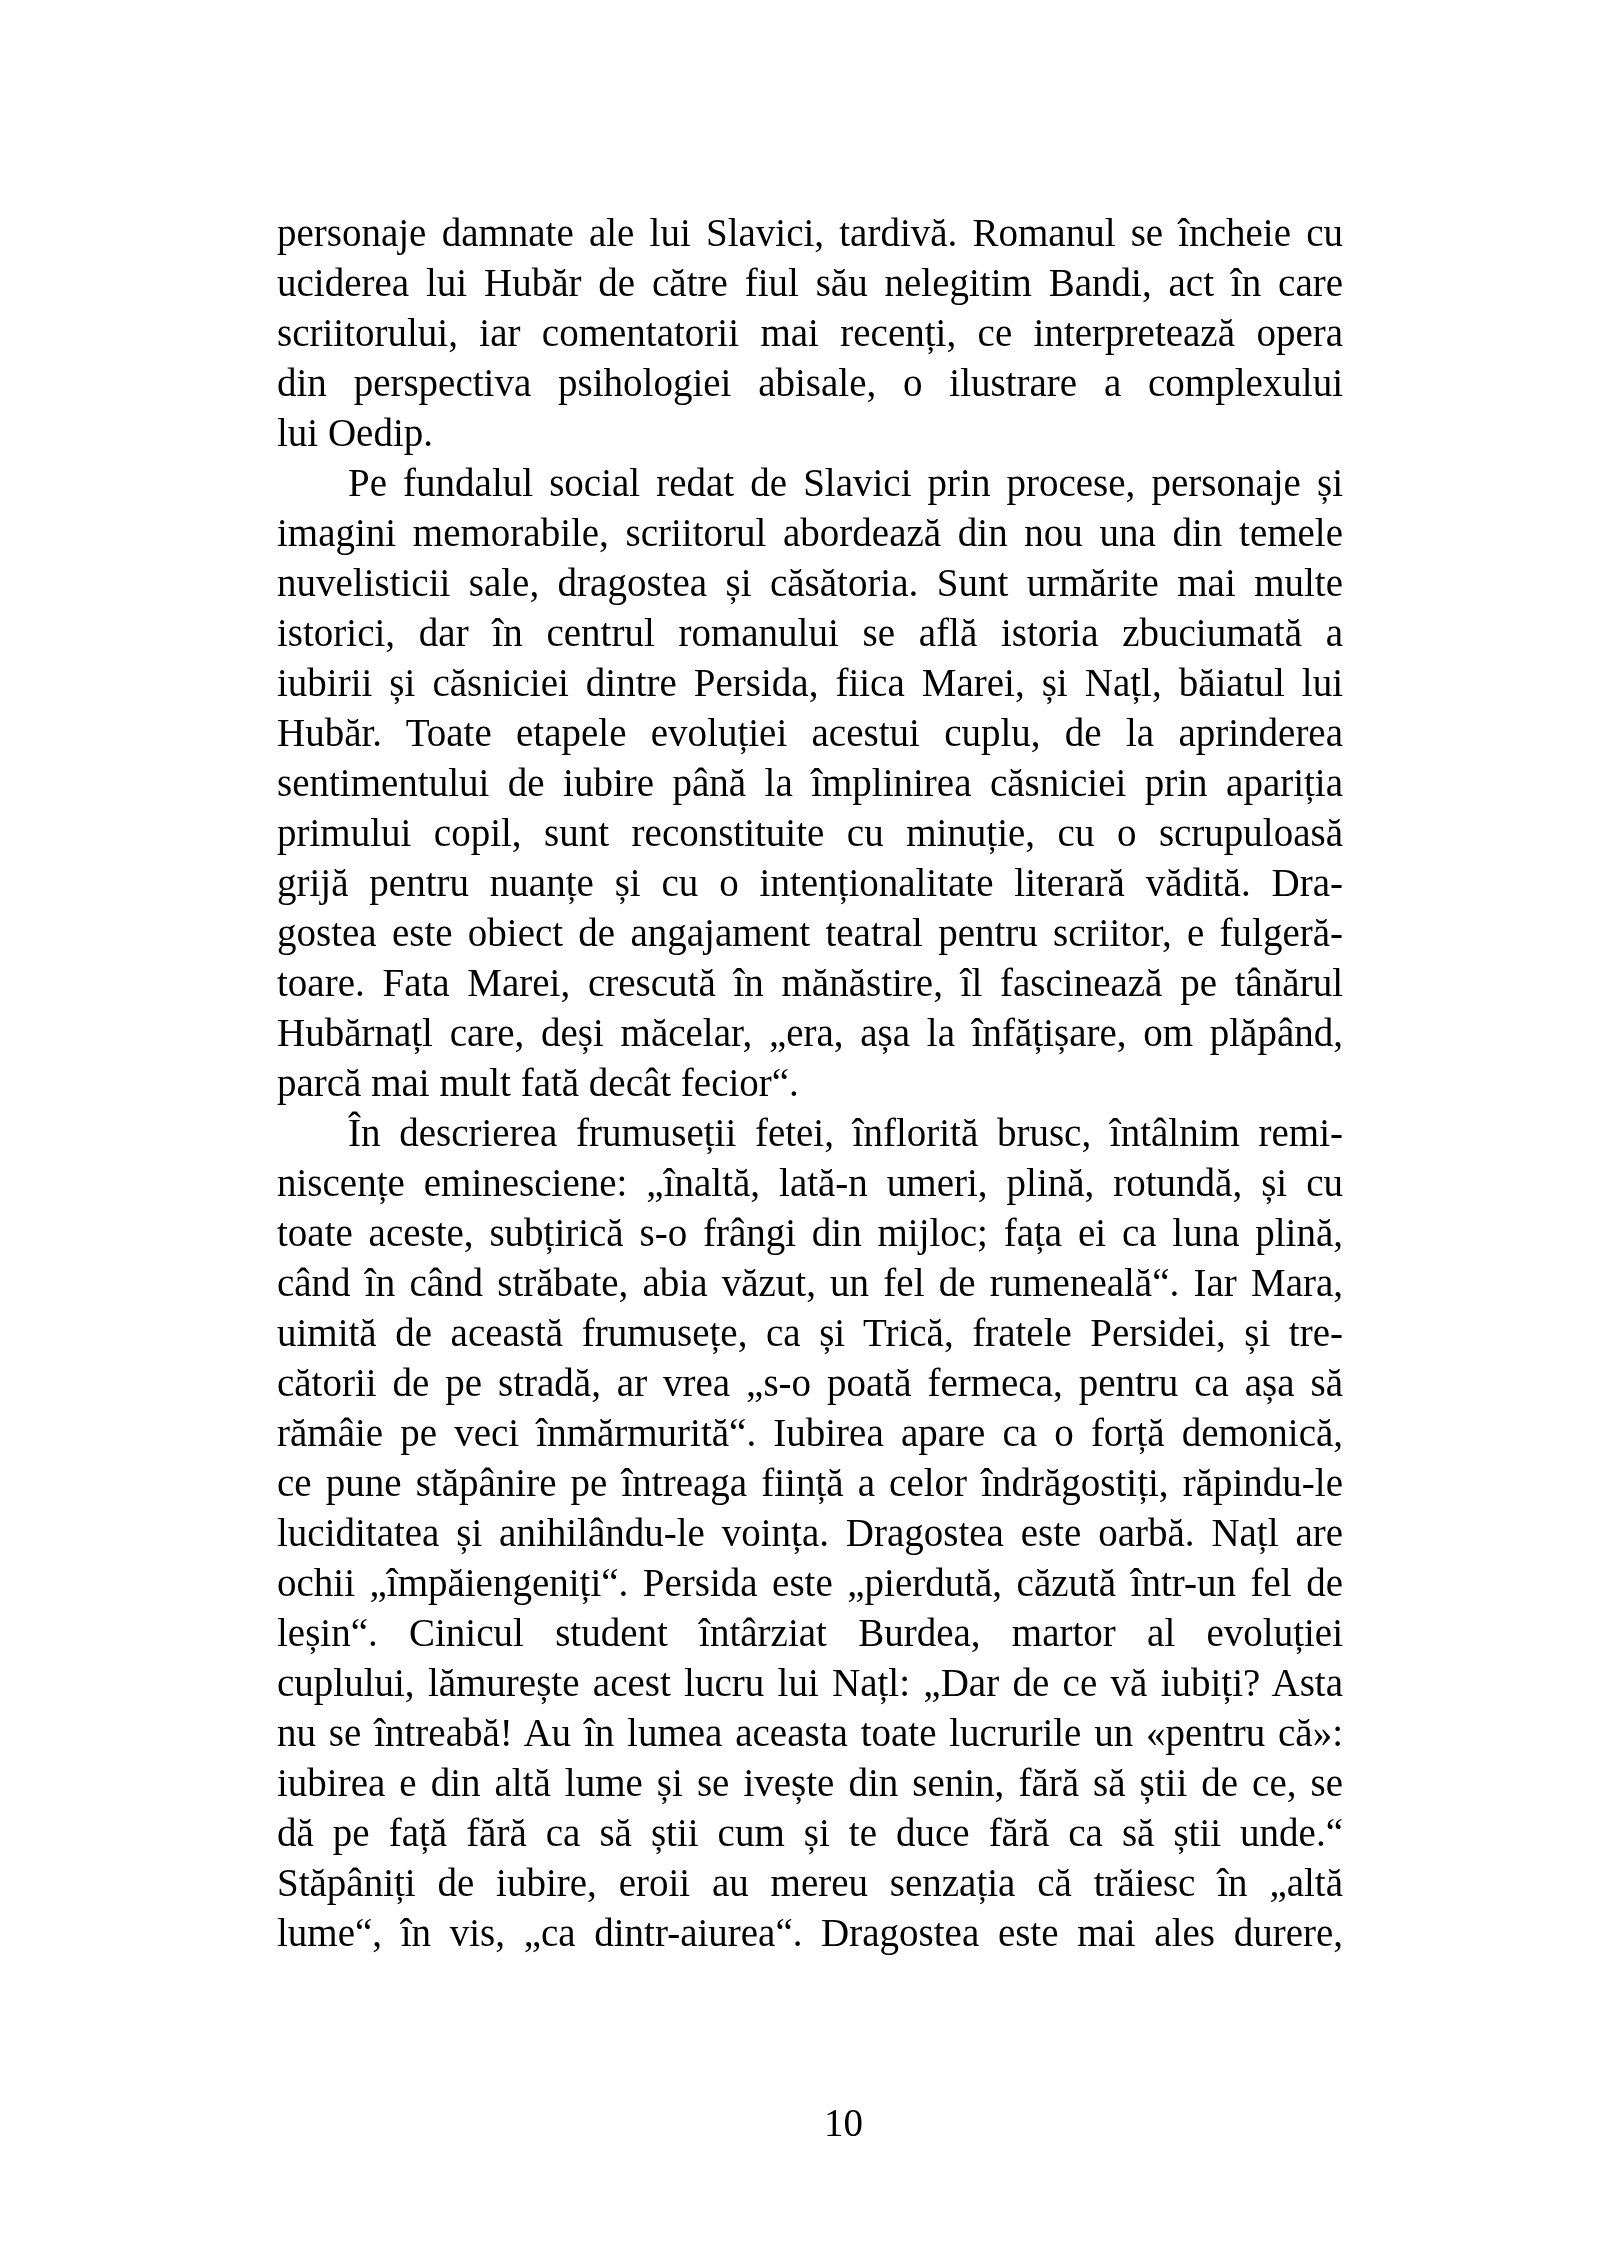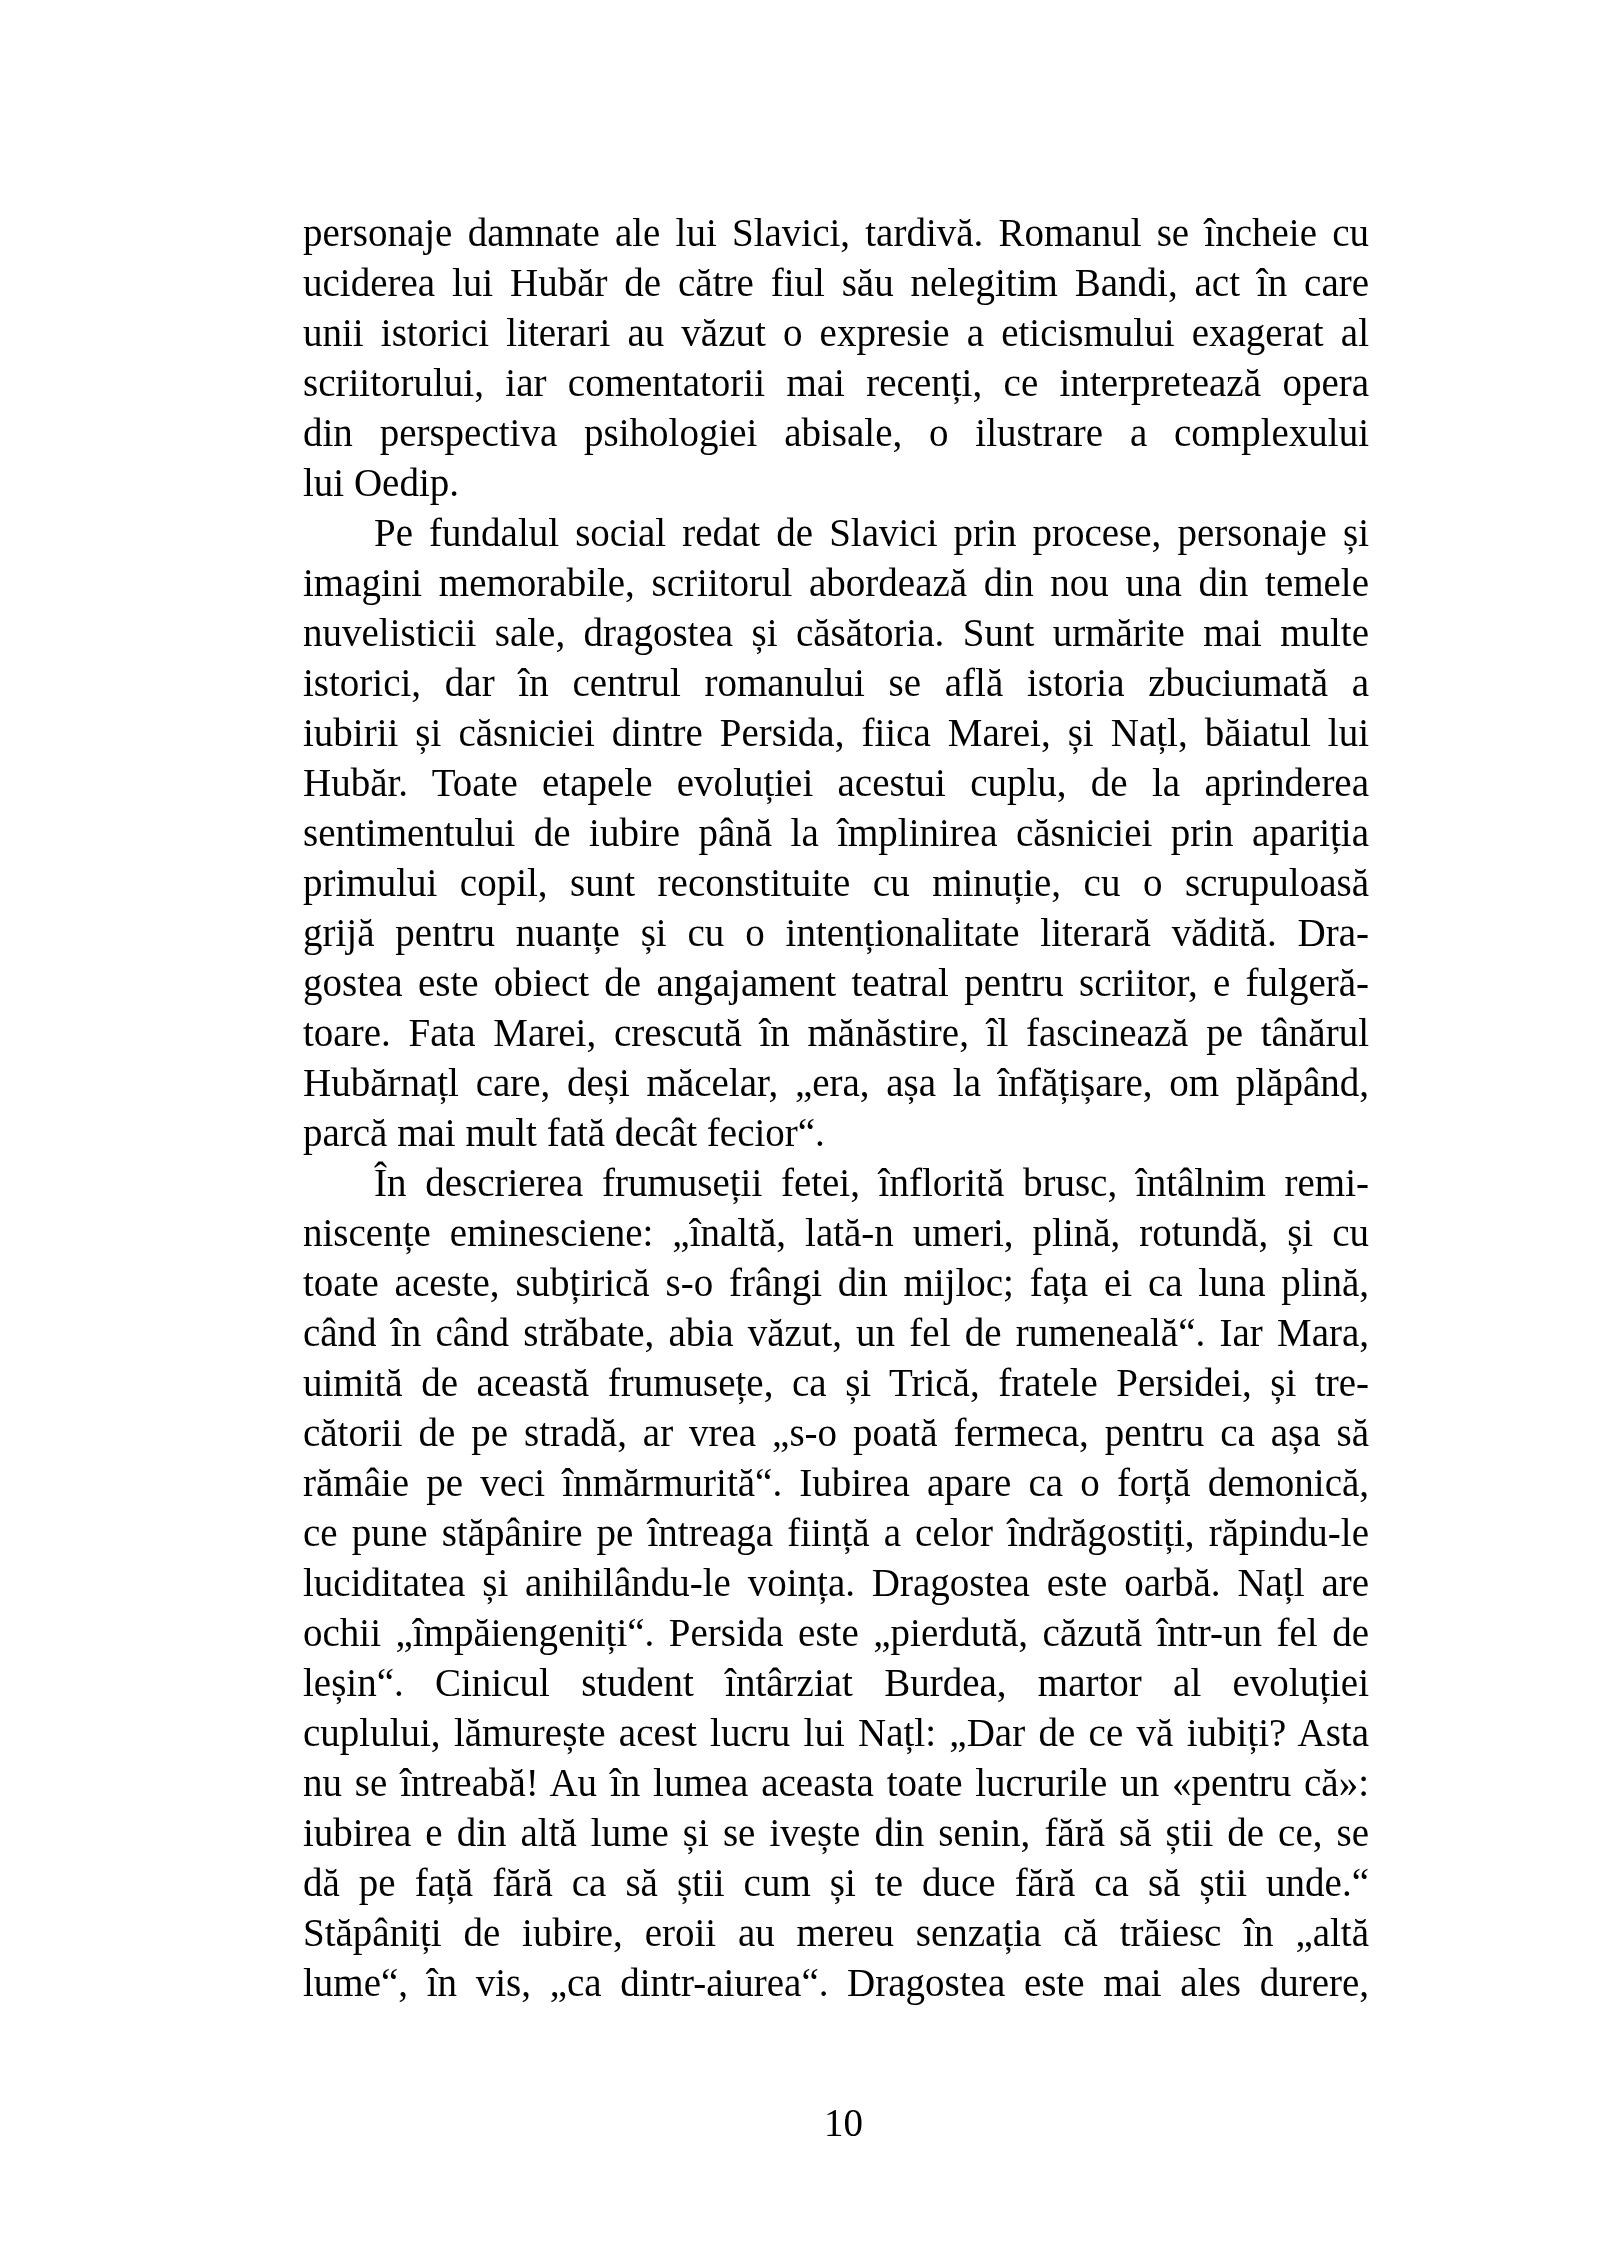--- a/index.html
+++ b/index.html
@@ -15,21 +15,20 @@
   .page {
     position: absolute;
     inset: 0;
     background: #ffffff;
   }
   .text-block {
     position: absolute;
     left: 277px;
     top: 208px;
     width: 1066px;
-    margin-left: 26px;
   }
   .paragraph { margin: 0; padding: 0; }
   .line {
     font-size: 39px;
     line-height: 50px;
     height: 50px;
     text-align: justify;
     text-align-last: justify;
     text-justify: inter-word;
     overflow: visible;
@@ -48,21 +47,20 @@
   }
 </style>
 </head>
 <body>
 
 <div class="page">
   <div class="text-block" id="text-block">
       <div class="paragraph">
         <div class="line">personaje damnate ale lui Slavici, tardivă. Romanul se încheie cu</div>
         <div class="line">uciderea lui Hubăr de către fiul său nelegitim Bandi, act în care</div>
-        <div class="line">unii istorici literari au văzut o expresie a eticismului exagerat al</div>
         <div class="line">scriitorului, iar comentatorii mai recenți, ce interpretează opera</div>
         <div class="line">din perspectiva psihologiei abisale, o ilustrare a complexului</div>
         <div class="line endline">lui Oedip.</div>
       </div>
       <div class="paragraph">
         <div class="line indent">Pe fundalul social redat de Slavici prin procese, personaje și</div>
         <div class="line">imagini memorabile, scriitorul abordează din nou una din temele</div>
         <div class="line">nuvelisticii sale, dragostea și căsătoria. Sunt urmărite mai multe</div>
         <div class="line">istorici, dar în centrul romanului se află istoria zbuciumată a</div>
         <div class="line">iubirii și căsniciei dintre Persida, fiica Marei, și Națl, băiatul lui</div>

